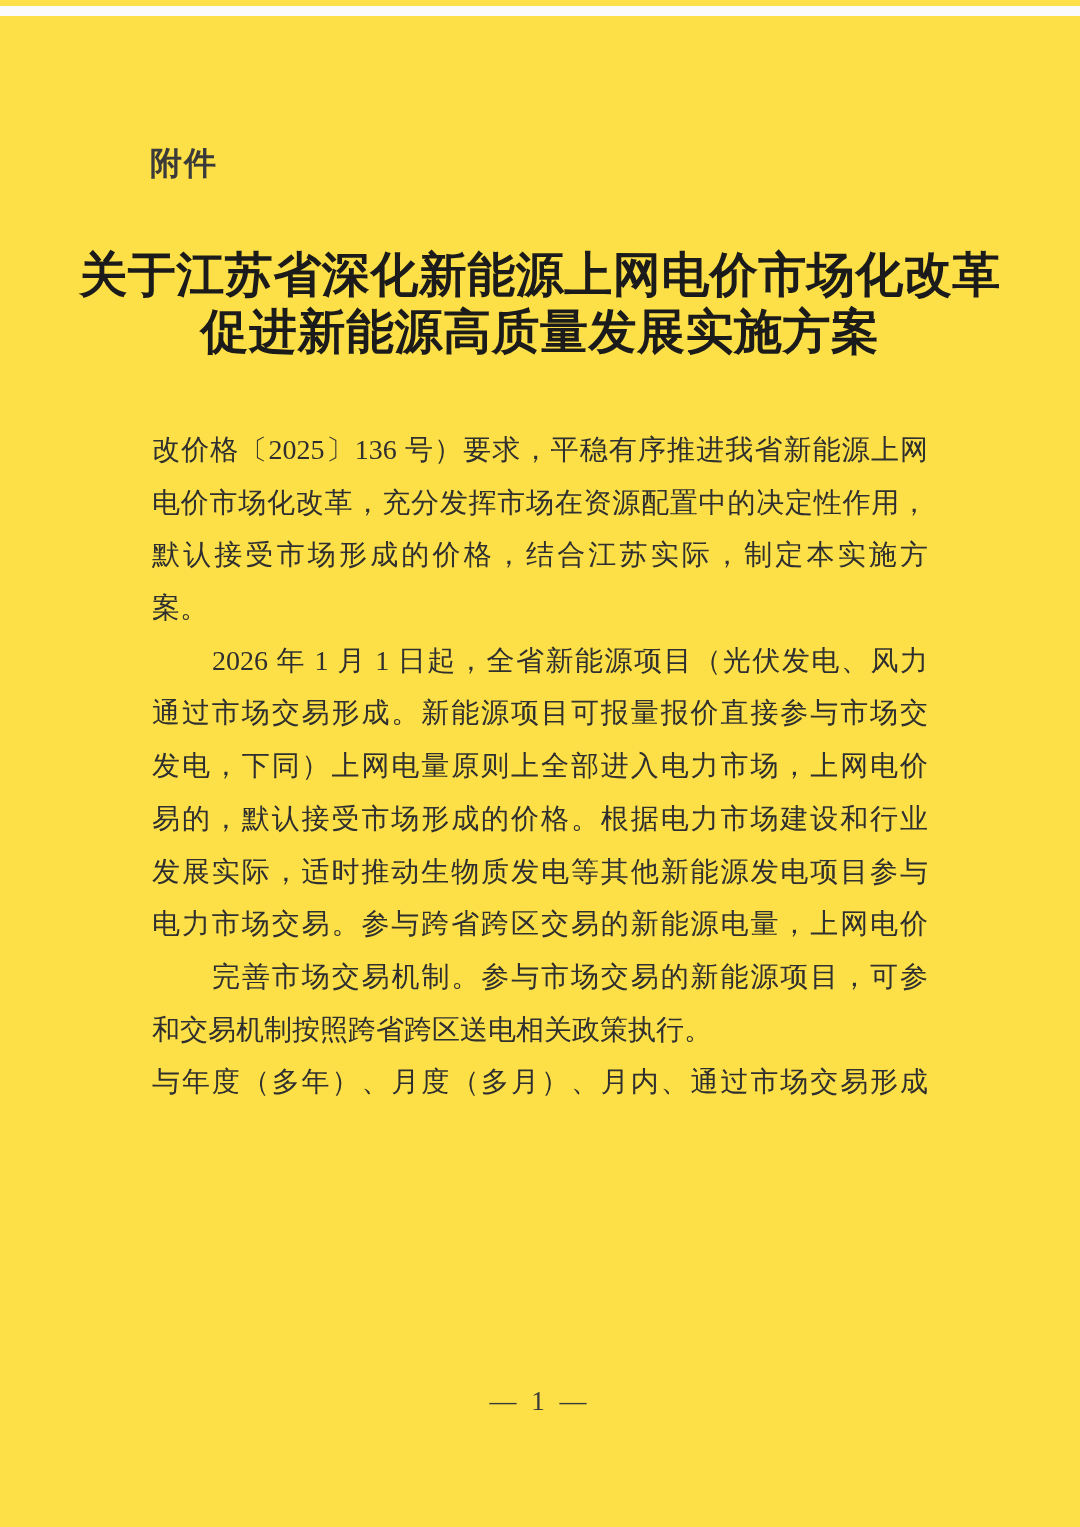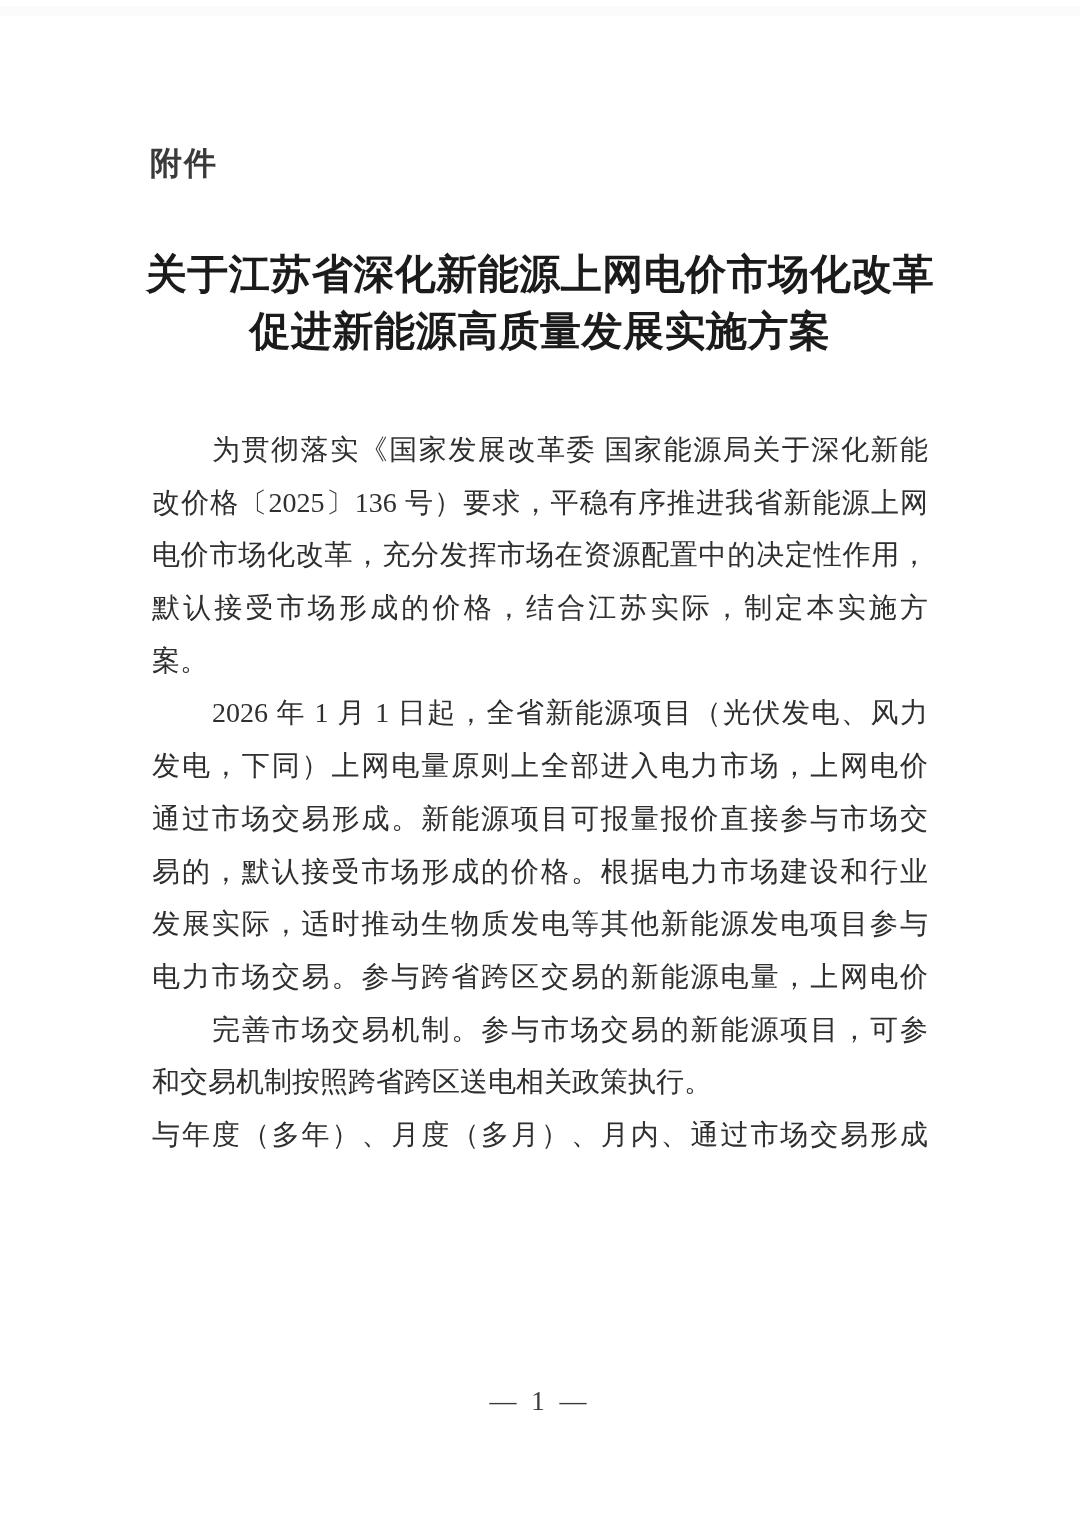--- a/index.html
+++ b/index.html
@@ -5,21 +5,21 @@
   html, body {
     margin: 0;
     padding: 0;
     background: #e8e8e8;
   }
   .page {
     position: relative;
     width: 1080px;
     height: 1527px;
     margin: 0 auto;
-    background: #ffffff;
+    background: #fde047;
     overflow: hidden;
     font-family: "Liberation Serif", "DejaVu Serif", serif;
   }
   .scan-band {
     position: absolute;
     top: 6px;
     left: 0;
     width: 100%;
     height: 10px;
     background: #fbfbfb;
@@ -34,21 +34,21 @@
     color: #3a3a3a;
     letter-spacing: 2px;
   }
   .doc-title {
     position: absolute;
     top: 246px;
     left: 0;
     width: 100%;
     text-align: center;
     font-weight: bold;
-    font-size: 41px;
+    font-size: 48px;
     line-height: 57px;
     color: #1b1b1b;
     letter-spacing: 0.5px;
   }
   .doc-body {
     position: absolute;
     left: 152px;
     top: 424px;
     width: 776px;
     font-size: 28px;
@@ -89,28 +89,27 @@
   <div class="scan-band"></div>
 
   <div class="attachment">附件</div>
 
   <div class="doc-title">
       <div class="title-line">关于江苏省深化新能源上网电价市场化改革</div>
       <div class="title-line">促进新能源高质量发展实施方案</div>
     </div>
 
   <div class="doc-body">
-      <div class="line indent jfull">为贯彻落实《国家发展改革委 国家能源局关于深化新能</div>
       <div class="line jfull">改价格〔2025〕136 号）要求，平稳有序推进我省新能源上网</div>
       <div class="line jfull">电价市场化改革，充分发挥市场在资源配置中的决定性作用，</div>
       <div class="line jfull">默认接受市场形成的价格，结合江苏实际，制定本实施方</div>
       <div class="line">案。</div>
       <div class="line indent jfull">2026 年 1 月 1 日起，全省新能源项目（光伏发电、风力</div>
+      <div class="line jfull">通过市场交易形成。新能源项目可报量报价直接参与市场交</div>
       <div class="line jfull">发电，下同）上网电量原则上全部进入电力市场，上网电价</div>
-      <div class="line jfull">通过市场交易形成。新能源项目可报量报价直接参与市场交</div>
       <div class="line jfull">易的，默认接受市场形成的价格。根据电力市场建设和行业</div>
       <div class="line jfull">发展实际，适时推动生物质发电等其他新能源发电项目参与</div>
       <div class="line jfull">电力市场交易。参与跨省跨区交易的新能源电量，上网电价</div>
       <div class="line indent jfull">完善市场交易机制。参与市场交易的新能源项目，可参</div>
       <div class="line">和交易机制按照跨省跨区送电相关政策执行。</div>
       <div class="line jfull">与年度（多年）、月度（多月）、月内、通过市场交易形成</div>
     </div>
 
   <div class="page-number">— 1 —</div>
 </div>

